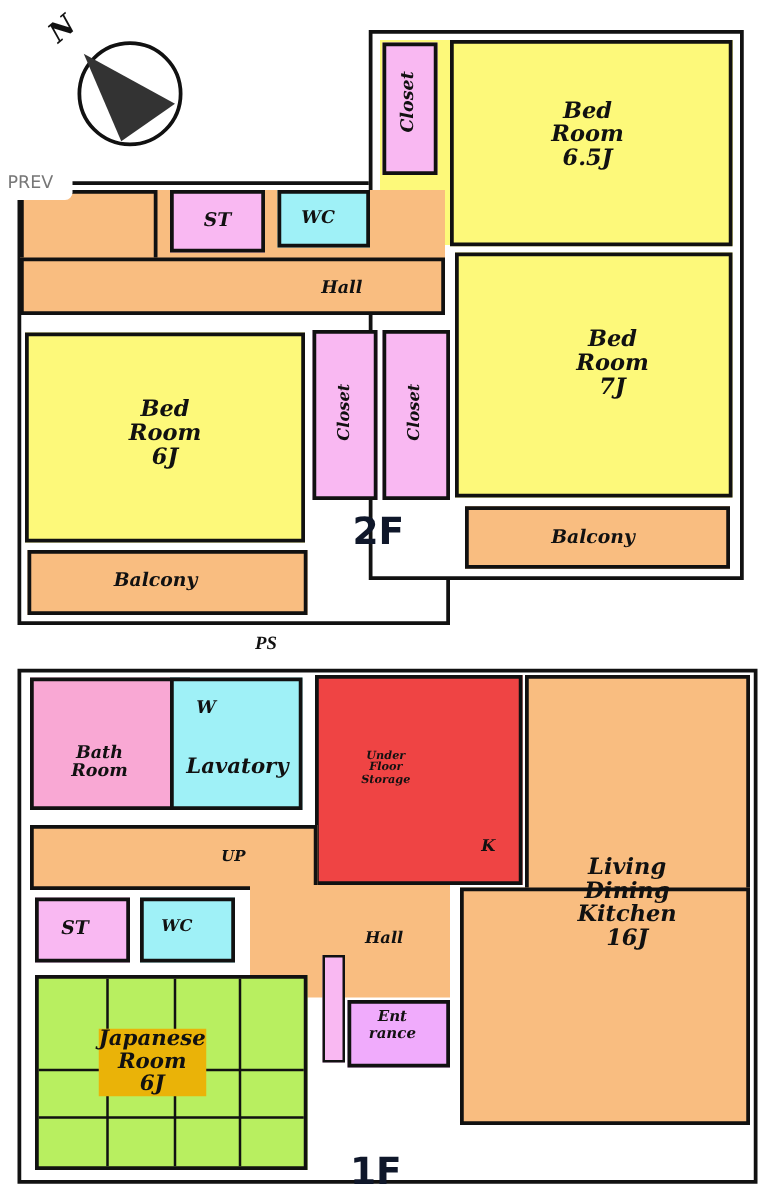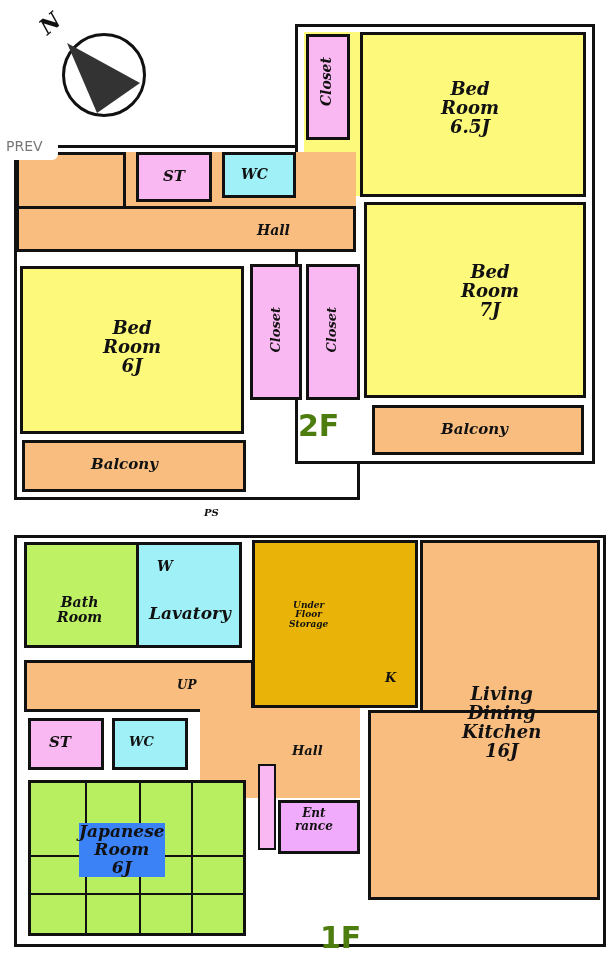--- a/index.html
+++ b/index.html
@@ -1,19 +1,19 @@
 <!DOCTYPE html>
 <html><head>
 <meta charset="utf-8">
 <style>
   html,body{margin:0;padding:0;}
   body{width:615px;height:962px;position:relative;background:#ffffff;overflow:hidden;font-family:"DejaVu Serif",serif;}
   .r{position:absolute;box-sizing:border-box;border:3px solid #111;}
   .lbl{position:absolute;font-family:"DejaVu Serif",serif;font-style:italic;font-weight:bold;color:#111;text-align:center;line-height:1.05;white-space:pre-line;}
-  .floor{position:absolute;font-family:"DejaVu Sans",sans-serif;font-weight:bold;font-size:30px;color:#4d7c0f;margin-left:16px;}
+  .floor{position:absolute;font-family:"DejaVu Sans",sans-serif;font-weight:bold;font-size:30px;color:#0f172a;}
   .prev{position:absolute;left:0;top:132px;width:58px;height:28px;background:#ffffff;border-radius:0 0 6px 0;font-family:"DejaVu Sans",sans-serif;font-size:14px;color:#777;display:flex;align-items:center;padding-left:6px;box-sizing:border-box;cursor:pointer;}
   .wall{position:absolute;border:3px solid #111;box-sizing:border-box;}
   .vt{writing-mode:vertical-rl;transform:rotate(180deg);}
   .tat{position:absolute;background:#111;}
 </style>
 </head>
 <body>
 
 <div style="position:absolute;left:62px;top:33px;width:84px;height:84px;border:3px solid #111;border-radius:50%;box-sizing:border-box;"></div>
 <svg style="position:absolute;left:62px;top:33px;" width="84" height="84">
@@ -69,30 +69,30 @@
 <div class="r" style="left:372px;top:405px;width:212px;height:50px;background:#f9bd80;">
     <div class="lbl" style="left:66px;top:14px;font-size:15px;">Balcony</div>
   </div>
 <div class="r" style="left:22px;top:440px;width:224px;height:52px;background:#f9bd80;">
     <div class="lbl" style="left:66px;top:14px;font-size:15px;">Balcony</div>
   </div>
 <div class="floor" style="left:282px;top:408px;">2F</div>
 
 <div class="wall" style="left:14px;top:535px;width:592px;height:412px;background:#fff;"></div>
 
-<div class="lbl" style="left:204px;top:508px;font-size:10px;">PS</div>
-<div class="r" style="left:24px;top:542px;width:128px;height:106px;background:#bef264;">
+<div class="lbl" style="left:204px;top:508px;font-size:15px;font-family:Liberation Serif, serif;">PS</div>
+<div class="r" style="left:24px;top:542px;width:128px;height:106px;background:#f9a8d4;">
     <div class="lbl" style="left:30px;top:50px;font-size:14px;">Bath
 Room</div>
   </div>
 <div class="r" style="left:136px;top:542px;width:106px;height:106px;background:#9ff1f7;">
     <div class="lbl" style="left:10px;top:60px;font-size:17px;">Lavatory</div>
     <div class="lbl" style="left:18px;top:14px;font-size:14px;">W</div>
   </div>
-<div class="r" style="left:252px;top:540px;width:166px;height:168px;background:#eab308;">
+<div class="r" style="left:252px;top:540px;width:166px;height:168px;background:#ef4444;">
     <div class="lbl" style="left:34px;top:58px;font-size:9px;">Under
 Floor
 Storage</div>
     <div class="lbl" style="left:130px;top:128px;font-size:13px;">K</div>
   </div>
 <div class="r" style="left:420px;top:540px;width:180px;height:360px;background:#f9bd80;border-left:3px solid #111;"></div>
 <div class="r" style="left:368px;top:710px;width:232px;height:190px;background:#f9bd80;"></div>
 <div class="lbl" style="left:462px;top:685px;font-size:18px;">Living
 Dining
 Kitchen
@@ -114,19 +114,19 @@
 <div class="r" style="left:278px;top:800px;width:82px;height:54px;background:#f0abfc;">
     <div class="lbl" style="left:14px;top:4px;font-size:12px;">Ent
 rance</div>
   </div>
 <div class="r" style="left:28px;top:780px;width:218px;height:156px;background:#b8ef60;">
   <div class="tat" style="left:54px;top:0;width:2px;height:150px;"></div>
   <div class="tat" style="left:108px;top:0;width:2px;height:150px;"></div>
   <div class="tat" style="left:160px;top:0;width:2px;height:150px;"></div>
   <div class="tat" style="left:0;top:72px;width:212px;height:2px;"></div>
   <div class="tat" style="left:0;top:110px;width:212px;height:2px;"></div>
-  <div class="lbl" style="left:48px;top:40px;font-size:17px;background:#3b82f6;">Japanese
+  <div class="lbl" style="left:48px;top:40px;font-size:17px;background:#eab308;">Japanese
 Room
 6J</div>
 </div>
-<div class="floor" style="left:304px;top:920px;">1F</div>
+<div class="floor" style="left:280px;top:920px;">1F</div>
 
 <div class="prev">PREV</div>
 
 </body></html>

